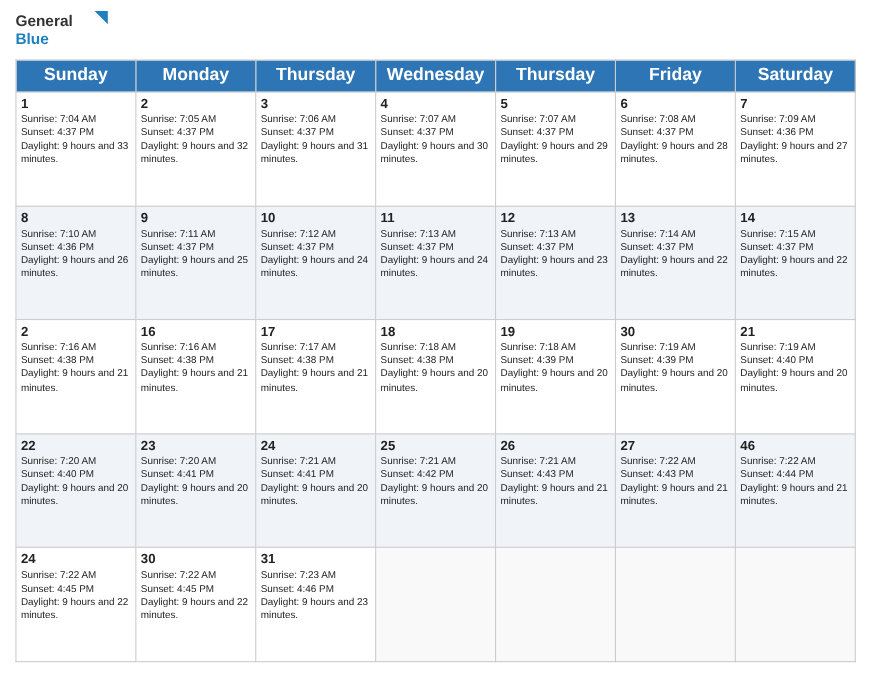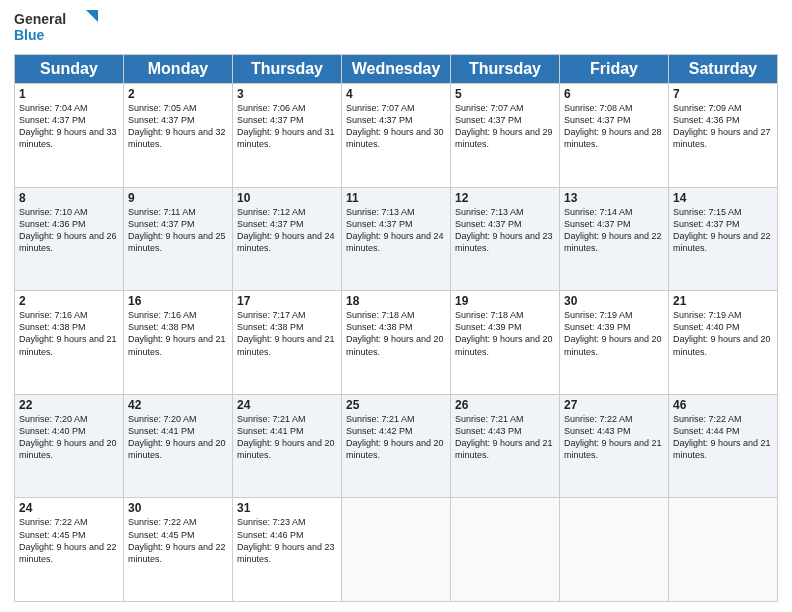--- a/index.html
+++ b/index.html
@@ -143,21 +143,21 @@
           <td><span class="day-num">2</span><span class="day-info">Sunrise: 7:16 AM<br>Sunset: 4:38 PM<br>Daylight: 9 hours and 21 minutes.</span></td>
           <td><span class="day-num">16</span><span class="day-info">Sunrise: 7:16 AM<br>Sunset: 4:38 PM<br>Daylight: 9 hours and 21 minutes.</span></td>
           <td><span class="day-num">17</span><span class="day-info">Sunrise: 7:17 AM<br>Sunset: 4:38 PM<br>Daylight: 9 hours and 21 minutes.</span></td>
           <td><span class="day-num">18</span><span class="day-info">Sunrise: 7:18 AM<br>Sunset: 4:38 PM<br>Daylight: 9 hours and 20 minutes.</span></td>
           <td><span class="day-num">19</span><span class="day-info">Sunrise: 7:18 AM<br>Sunset: 4:39 PM<br>Daylight: 9 hours and 20 minutes.</span></td>
           <td><span class="day-num">30</span><span class="day-info">Sunrise: 7:19 AM<br>Sunset: 4:39 PM<br>Daylight: 9 hours and 20 minutes.</span></td>
           <td><span class="day-num">21</span><span class="day-info">Sunrise: 7:19 AM<br>Sunset: 4:40 PM<br>Daylight: 9 hours and 20 minutes.</span></td>
         </tr>
         <tr>
           <td><span class="day-num">22</span><span class="day-info">Sunrise: 7:20 AM<br>Sunset: 4:40 PM<br>Daylight: 9 hours and 20 minutes.</span></td>
-          <td><span class="day-num">42</span><span class="day-info">Sunrise: 7:20 AM<br>Sunset: 4:41 PM<br>Daylight: 9 hours and 20 minutes.</span></td>
+          <td><span class="day-num">23</span><span class="day-info">Sunrise: 7:20 AM<br>Sunset: 4:41 PM<br>Daylight: 9 hours and 20 minutes.</span></td>
           <td><span class="day-num">24</span><span class="day-info">Sunrise: 7:21 AM<br>Sunset: 4:41 PM<br>Daylight: 9 hours and 20 minutes.</span></td>
           <td><span class="day-num">25</span><span class="day-info">Sunrise: 7:21 AM<br>Sunset: 4:42 PM<br>Daylight: 9 hours and 20 minutes.</span></td>
           <td><span class="day-num">26</span><span class="day-info">Sunrise: 7:21 AM<br>Sunset: 4:43 PM<br>Daylight: 9 hours and 21 minutes.</span></td>
           <td><span class="day-num">27</span><span class="day-info">Sunrise: 7:22 AM<br>Sunset: 4:43 PM<br>Daylight: 9 hours and 21 minutes.</span></td>
           <td><span class="day-num">46</span><span class="day-info">Sunrise: 7:22 AM<br>Sunset: 4:44 PM<br>Daylight: 9 hours and 21 minutes.</span></td>
         </tr>
         <tr>
           <td><span class="day-num">24</span><span class="day-info">Sunrise: 7:22 AM<br>Sunset: 4:45 PM<br>Daylight: 9 hours and 22 minutes.</span></td>
           <td><span class="day-num">30</span><span class="day-info">Sunrise: 7:22 AM<br>Sunset: 4:45 PM<br>Daylight: 9 hours and 22 minutes.</span></td>
           <td><span class="day-num">31</span><span class="day-info">Sunrise: 7:23 AM<br>Sunset: 4:46 PM<br>Daylight: 9 hours and 23 minutes.</span></td>

